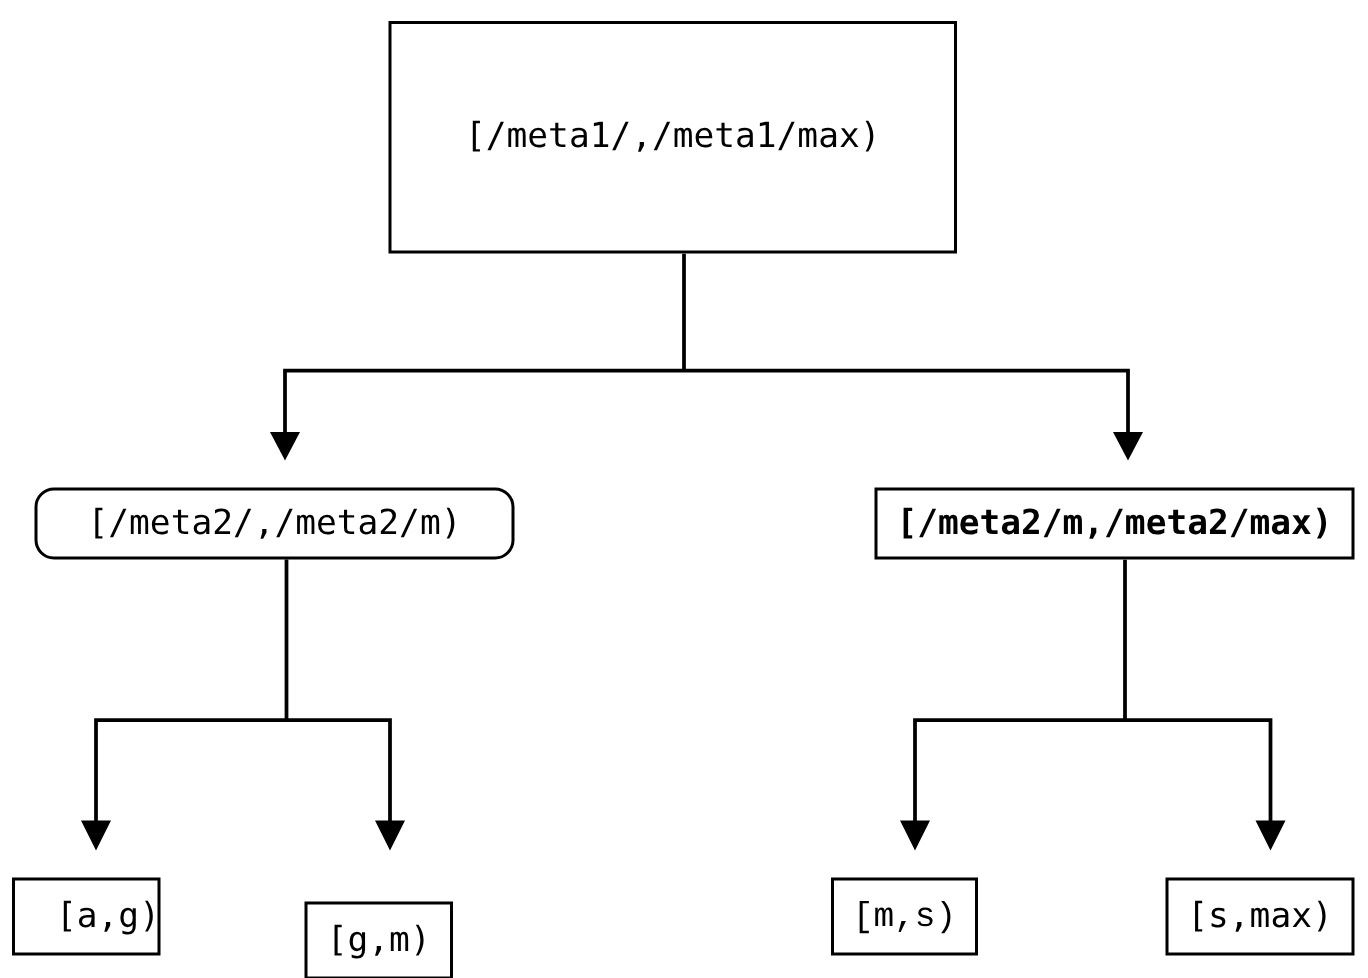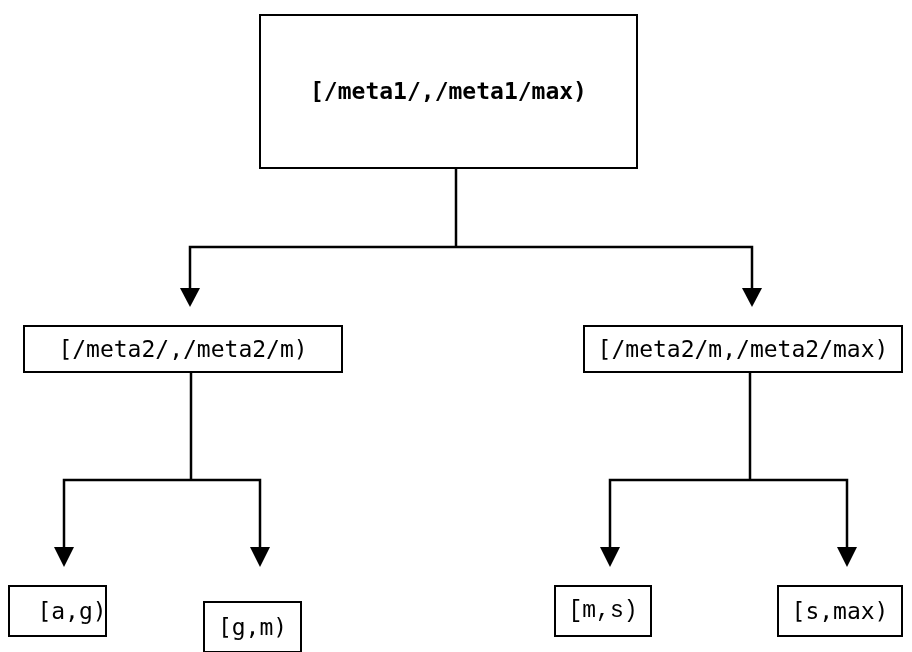--- a/index.html
+++ b/index.html
@@ -53,28 +53,28 @@
     <polygon points="54,547 74,547 64,567" fill="#000000"></polygon>
     <polygon points="250,547 270,547 260,567" fill="#000000"></polygon>
 
     <polyline points="750,373 750,481" fill="none" stroke="#000000" stroke-width="2.5"></polyline>
 
     <polyline points="610,549 610,480 847,480 847,549" fill="none" stroke="#000000" stroke-width="2.5"></polyline>
     <polygon points="600,547 620,547 610,567" fill="#000000"></polygon>
     <polygon points="837,547 857,547 847,567" fill="#000000"></polygon>
   </svg>
 
-  <div class="node" style="left:259px; top:14px; width:379px; height:155px;font-weight:bold;">
+  <div class="node" style="left:259px; top:14px; width:379px; height:155px;">
     <span>[/meta1/,/meta1/max)</span>
   </div>
 
-  <div class="node" style="left:23px; top:325px; width:320px; height:48px;">
+  <div class="node" style="left:23px; top:325px; width:320px; height:48px;border-radius:13px;">
     <span>[/meta2/,/meta2/m)</span>
   </div>
-  <div class="node" style="left:583px; top:325px; width:320px; height:48px;">
+  <div class="node" style="left:583px; top:325px; width:320px; height:48px;font-weight:bold;">
     <span>[/meta2/m,/meta2/max)</span>
   </div>
 
   <div class="node" style="left:8px; top:585px; width:99px; height:52px;padding-left:29px;">
     <span>[a,g)</span>
   </div>
   <div class="node" style="left:203px; top:585px; width:99px; height:52px;margin-top:16px;">
     <span>[g,m)</span>
   </div>
   <div class="node" style="left:554px; top:585px; width:98px; height:52px;font-family:Liberation Mono, monospace;">

